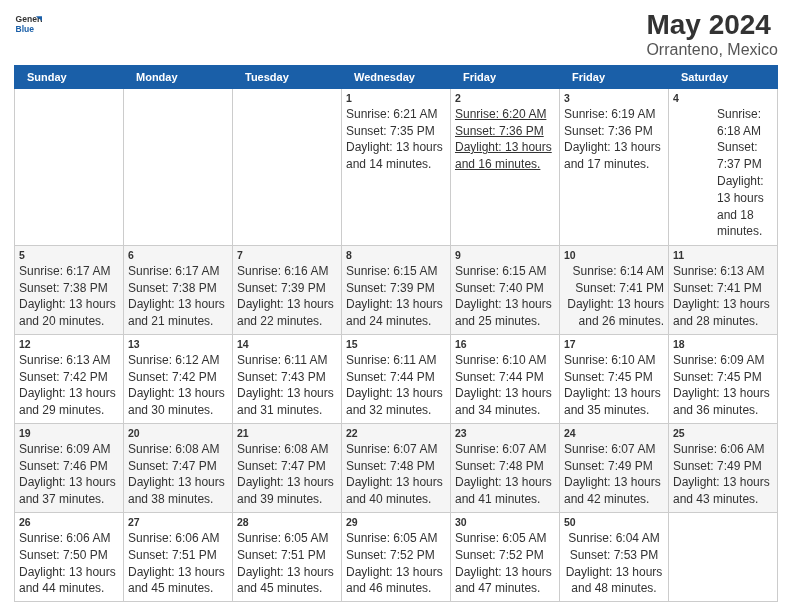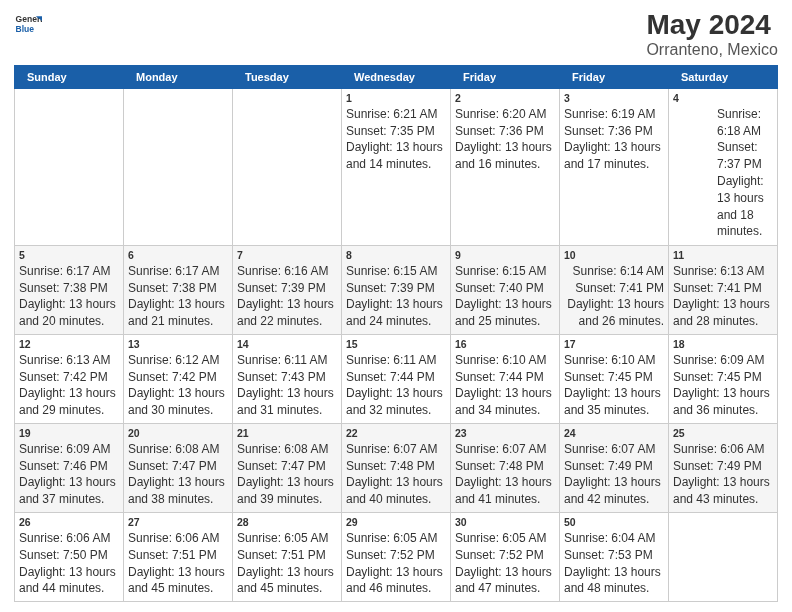--- a/index.html
+++ b/index.html
@@ -124,21 +124,21 @@
           <td class="empty"></td>
           <td>
             <div class="day-num">1</div>
             <div class="day-info" style="white-space: pre-line;">Sunrise: 6:21 AM
 Sunset: 7:35 PM
 Daylight: 13 hours
 and 14 minutes.</div>
           </td>
           <td>
             <div class="day-num">2</div>
-            <div class="day-info" style="white-space: pre-line;">Sunrise: 6:20 AM
+            <div class="day-info" style="white-space: pre-line; text-decoration: underline;">Sunrise: 6:20 AM
 Sunset: 7:36 PM
 Daylight: 13 hours
 and 16 minutes.</div>
           </td>
           <td>
             <div class="day-num">3</div>
             <div class="day-info" style="white-space: pre-line;">Sunrise: 6:19 AM
 Sunset: 7:36 PM
 Daylight: 13 hours
 and 17 minutes.</div>
@@ -335,21 +335,21 @@
           </td>
           <td>
             <div class="day-num">30</div>
             <div class="day-info" style="white-space: pre-line;">Sunrise: 6:05 AM
 Sunset: 7:52 PM
 Daylight: 13 hours
 and 47 minutes.</div>
           </td>
           <td>
             <div class="day-num">50</div>
-            <div class="day-info" style="white-space: pre-line;">Sunrise: 6:04 AM
+            <div class="day-info" style="white-space: pre-line; text-align: center;">Sunrise: 6:04 AM
 Sunset: 7:53 PM
 Daylight: 13 hours
 and 48 minutes.</div>
           </td>
           <td class="empty"></td>
         </tr>
       </tbody>
   </table>
 </div>
 

